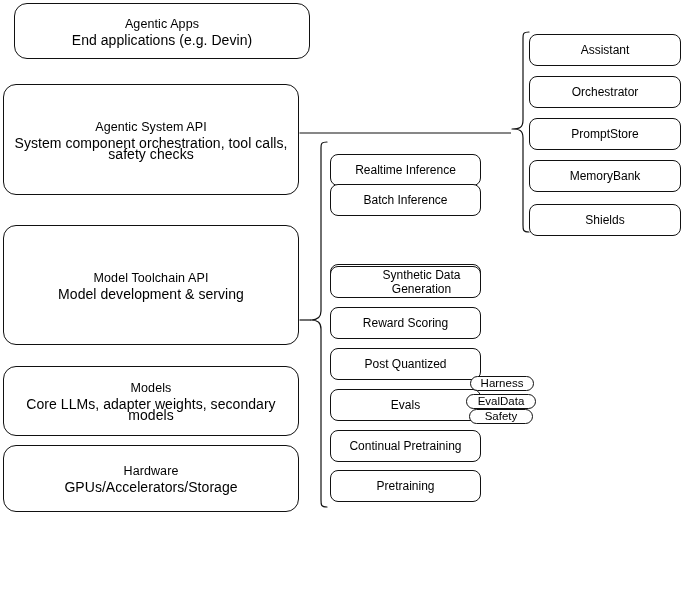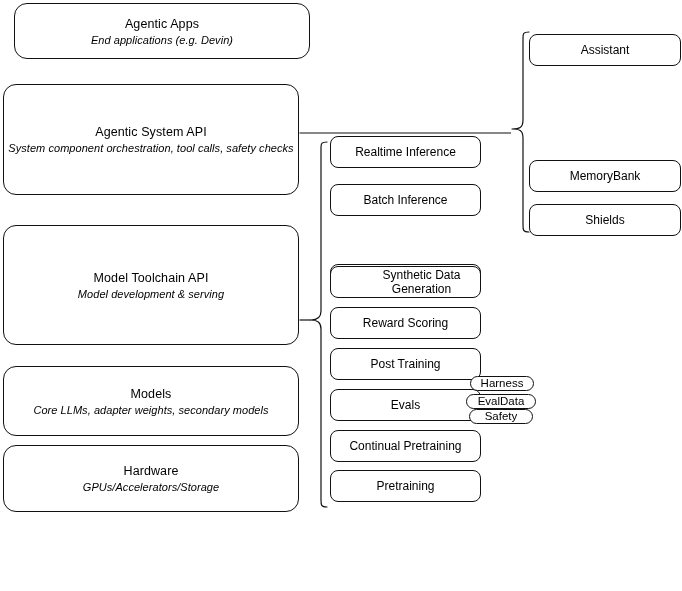--- a/index.html
+++ b/index.html
@@ -39,25 +39,24 @@
     left: 3px;
     width: 296px;
     border-radius: 13px;
   }
   .layer .title {
     font-size: 12.5px;
     line-height: 15px;
     letter-spacing: 0.1px;
   }
   .layer .subtitle {
-    font-size: 11px;
+    font-size: 14px;
     line-height: 11px;
     margin-top: 3px;
     letter-spacing: 0.05px;
-    font-style: italic;
   }
 
   
   .pillbox {
     height: 32px;
     border-radius: 8px;
     font-size: 12px;
     line-height: 14px;
   }
   .mid {
@@ -164,37 +163,37 @@
       <path class="bracket-path" d="M24,7
                C18,7 18,9 18,13
                L18,176
                C18,183 14,185 8,185
                C14,185 18,187 18,194
                L18,365
                C18,370 18,372 24,372"></path>
     </svg>
   </div>
 
-  <div class="box pillbox mid" style="top:136px;">
+  <div class="box pillbox mid" style="top:154px;">
     <span>Realtime Inference</span>
   </div>
   <div class="box pillbox mid" style="top:184px;">
     <span>Batch Inference</span>
   </div>
   <div class="box pillbox mid" style="top:225px;margin-top:39px;">
     <span>Quantized Inference</span>
   </div>
   <div class="box pillbox mid" style="top:266px;padding-left:32px;">
     <span>Synthetic Data Generation</span>
   </div>
   <div class="box pillbox mid" style="top:307px;">
     <span>Reward Scoring</span>
   </div>
   <div class="box pillbox mid" style="top:348px;">
-    <span>Post Training</span>
+    <span>Post Quantized</span>
   </div>
   <div class="box pillbox mid" style="top:389px;">
     <span>Evals</span>
   </div>
   <div class="box pillbox mid" style="top:430px;">
     <span>Continual Pretraining</span>
   </div>
   <div class="box pillbox mid" style="top:470px;">
     <span>Pretraining</span>
   </div>
@@ -205,20 +204,26 @@
   <div class="badge" style="left:466px; top:394px; width:70px;">
     <span>EvalData</span>
   </div>
   <div class="badge" style="left:469px; top:409px; width:64px;">
     <span>Safety</span>
   </div>
 
   <div class="box pillbox right" style="top:34px;">
     <span>Assistant</span>
   </div>
+  <div class="box pillbox right" style="top:76px;">
+    <span>Orchestrator</span>
+  </div>
+  <div class="box pillbox right" style="top:118px;">
+    <span>PromptStore</span>
+  </div>
   <div class="box pillbox right" style="top:160px;">
     <span>MemoryBank</span>
   </div>
   <div class="box pillbox right" style="top:204px;">
     <span>Shields</span>
   </div>
 
 </div>
 
 </body></html>

